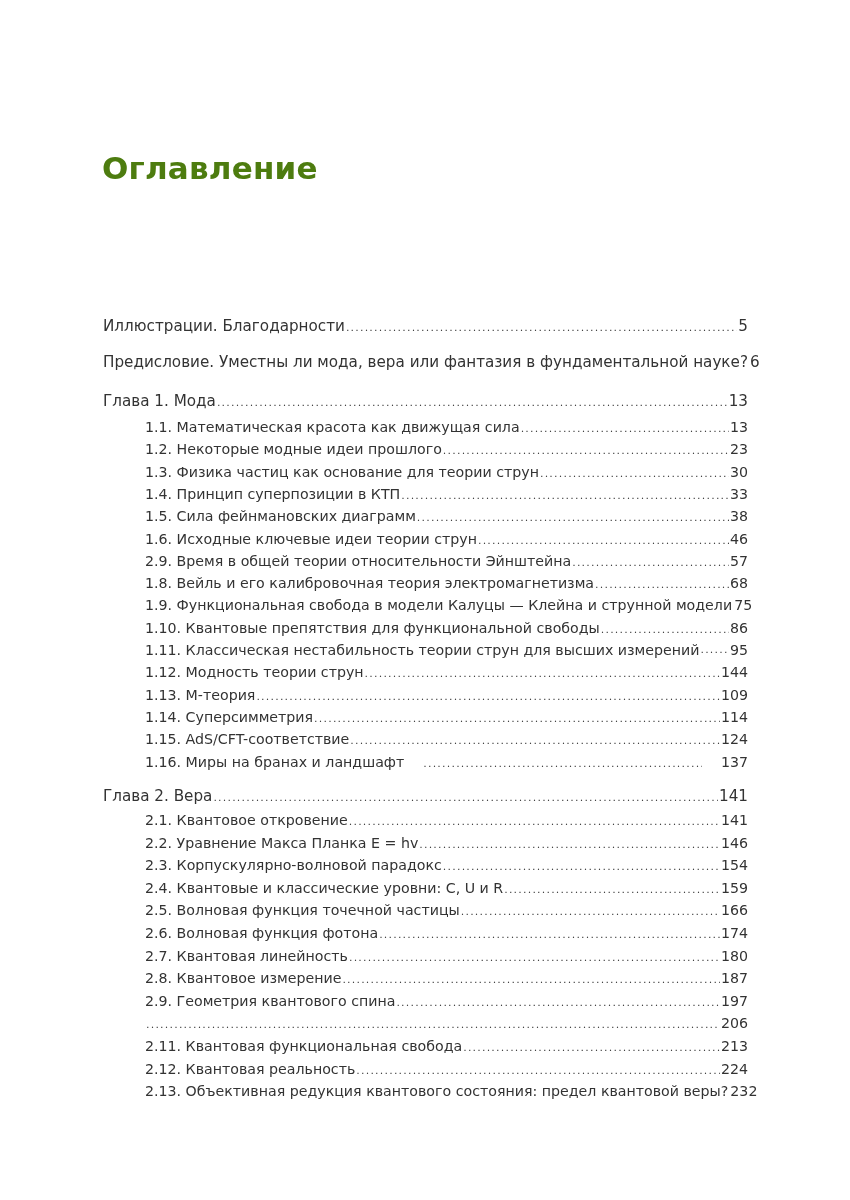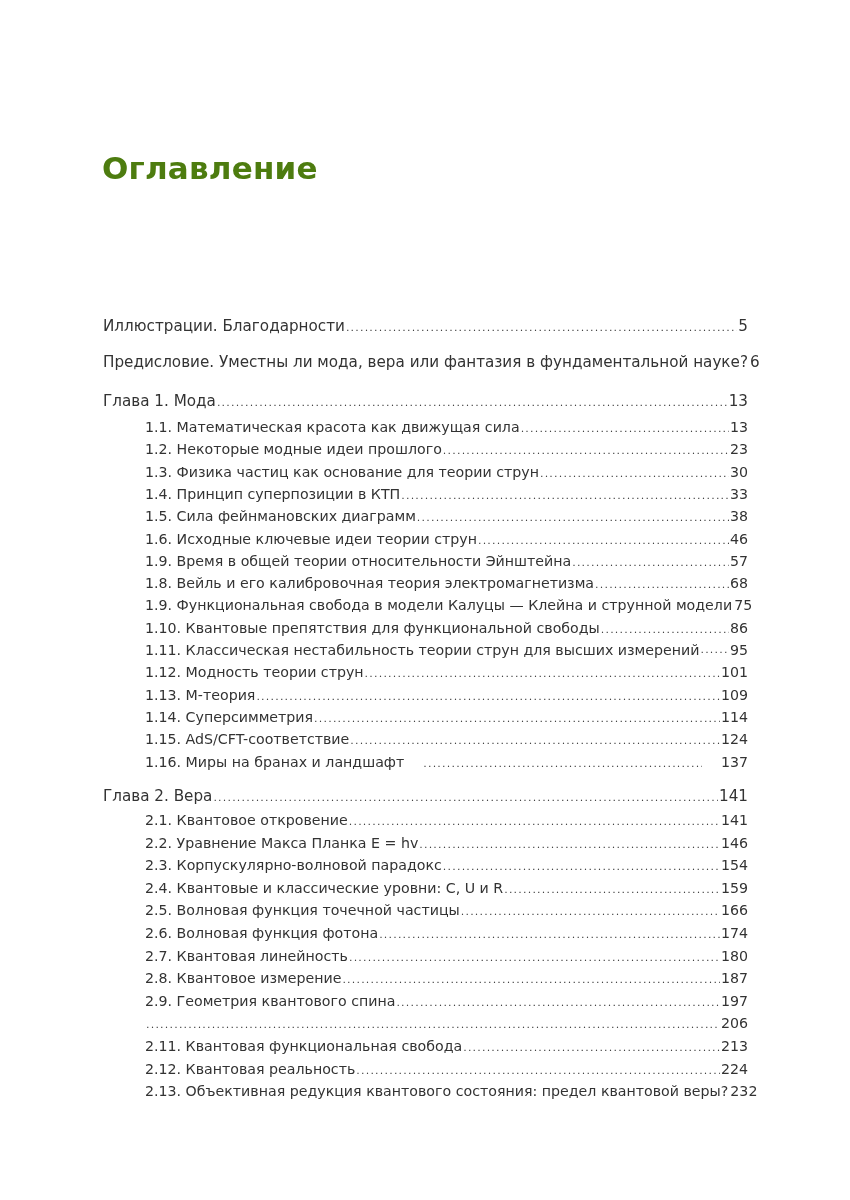--- a/index.html
+++ b/index.html
@@ -66,21 +66,21 @@
         <span class="label">1.5. Сила фейнмановских диаграмм</span>
         <span class="leader"></span>
         <span class="page">38</span>
       </div>
       <div class="row sub" style="top: 528.5px;">
         <span class="label">1.6. Исходные ключевые идеи теории струн</span>
         <span class="leader"></span>
         <span class="page">46</span>
       </div>
       <div class="row sub" style="top: 550.8px;">
-        <span class="label">1.9. Время в общей теории относительности Эйнштейна</span>
+        <span class="label">2.9. Время в общей теории относительности Эйнштейна</span>
         <span class="leader"></span>
         <span class="page">57</span>
       </div>
       <div class="row sub" style="top: 573.1px;">
         <span class="label">1.8. Вейль и его калибровочная теория электромагнетизма</span>
         <span class="leader"></span>
         <span class="page">68</span>
       </div>
       <div class="row sub" style="top: 595.4px;">
         <span class="label">1.9. Функциональная свобода в модели Калуцы — Клейна и струнной модели</span>
@@ -93,21 +93,21 @@
         <span class="page">86</span>
       </div>
       <div class="row sub" style="top: 640px; align-items: center;">
         <span class="label">1.11. Классическая нестабильность теории струн для высших измерений</span>
         <span class="leader"></span>
         <span class="page">95</span>
       </div>
       <div class="row sub" style="top: 662.3px;">
         <span class="label">1.12. Модность теории струн</span>
         <span class="leader"></span>
-        <span class="page">101</span>
+        <span class="page">144</span>
       </div>
       <div class="row sub" style="top: 684.6px;">
         <span class="label">1.13. М-теория</span>
         <span class="leader"></span>
         <span class="page">109</span>
       </div>
       <div class="row sub" style="top: 706.9px;">
         <span class="label">1.14. Суперсимметрия</span>
         <span class="leader"></span>
         <span class="page">114</span>

